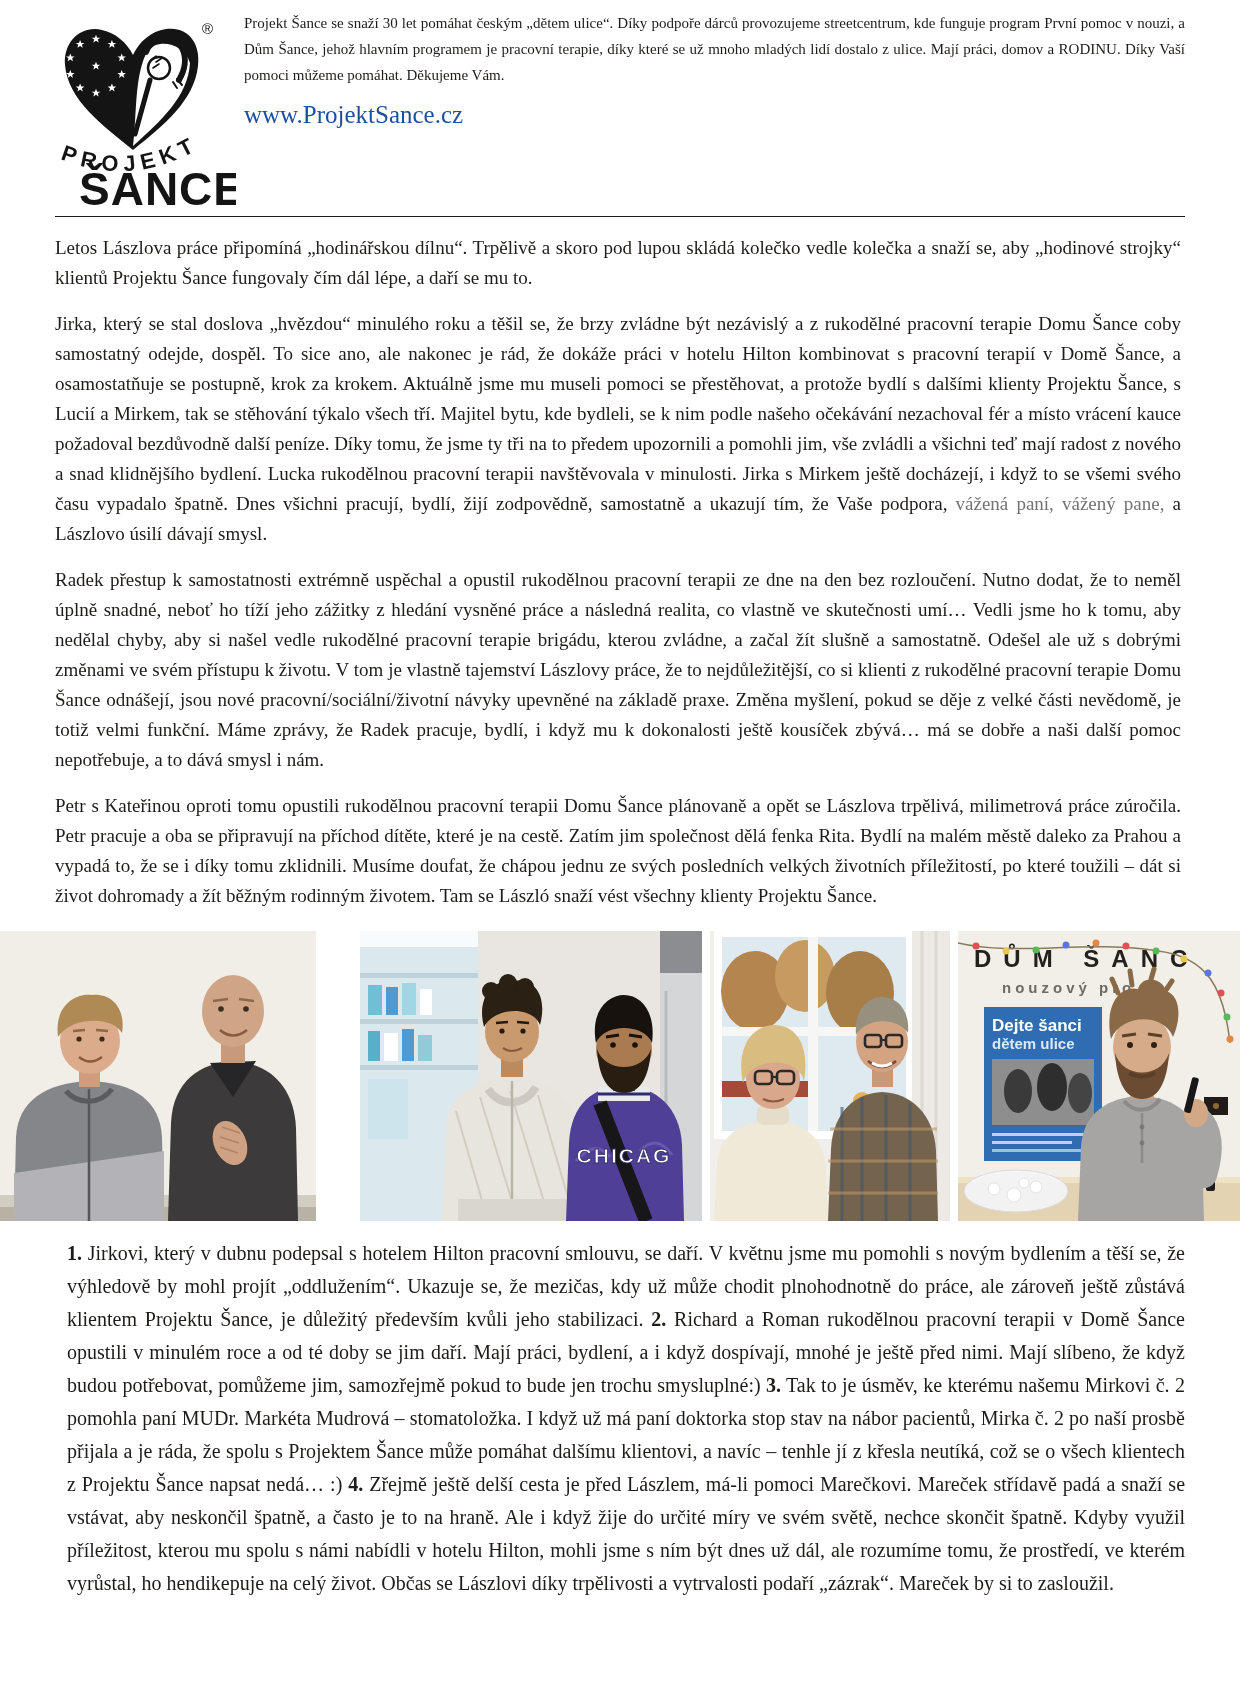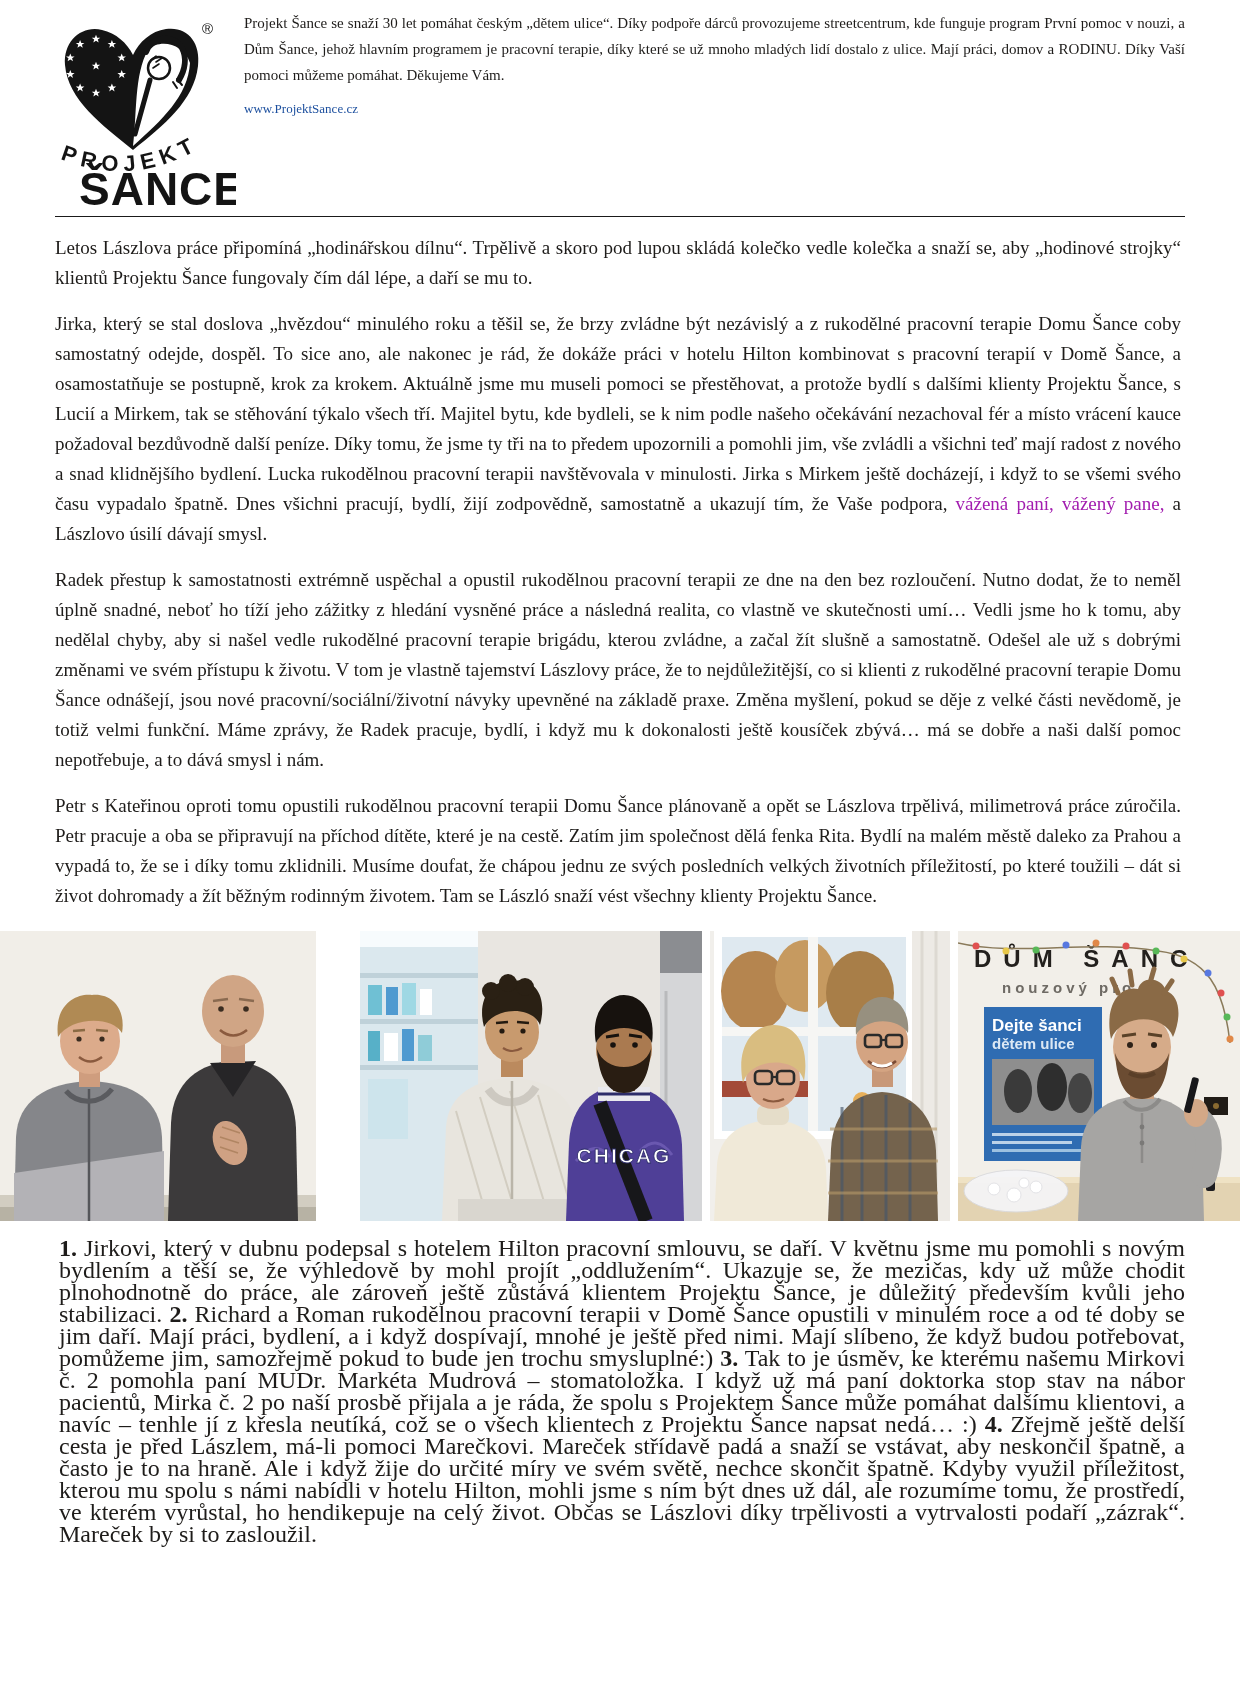--- a/index.html
+++ b/index.html
@@ -5,30 +5,30 @@
   html,body{margin:0;padding:0;background:#888;}
   .page{
     width:1240px;height:1687px;background:#ffffff;margin:0 auto;
     font-family:"Liberation Serif", serif;color:#1e1c1a;position:relative;overflow:hidden;
   }
   
   .masthead{display:flex;gap:8px;padding:8px 55px 0 46px;}
   .logo-box{flex:0 0 190px;height:202px;}
   .mast-text{flex:1;padding-top:2px;}
   .intro{margin:0;font-size:15px;line-height:26px;text-align:justify;}
-  .site-link{display:inline-block;margin-top:13px;font-size:13px;color:#1c4f9e;text-decoration:none;cursor:pointer;}
+  .site-link{display:inline-block;margin-top:13px;font-size:25px;color:#1c4f9e;text-decoration:none;cursor:pointer;}
   .mission{margin:21px 0 0 0;font-size:19px;}
   .mission em{font-style:italic;}
   .rule{border:none;border-top:1.6px solid #1a1a1a;margin:6px 55px 0 55px;}
   
   .copy{padding:0 55px;}
   .para{margin:16px 4px 0 0;font-size:19px;line-height:30px;text-align:justify;}
-  .hl{color:#a21caf;}
+  .hl{color:#737373;}
   .num{font-weight:bold;}
-  .footer-para{margin:16px 0 0 4px;font-size:24px;line-height:22px;text-align:justify;}
+  .footer-para{margin:16px 0 0 12px;font-size:20px;line-height:33px;text-align:justify;}
   
   .photo-row{display:flex;gap:8px;margin-top:20px;height:290px;}
   .photo{height:290px;overflow:hidden;position:relative;flex:0 0 auto;}
   .photo svg{display:block;}
   .ph1{width:316px;}
   .ph2{width:342px;padding-left:36px;}
   .ph3{width:240px;}
   .ph4{width:316px;}
   .sans{font-family:"Liberation Sans",sans-serif;}
 </style>

